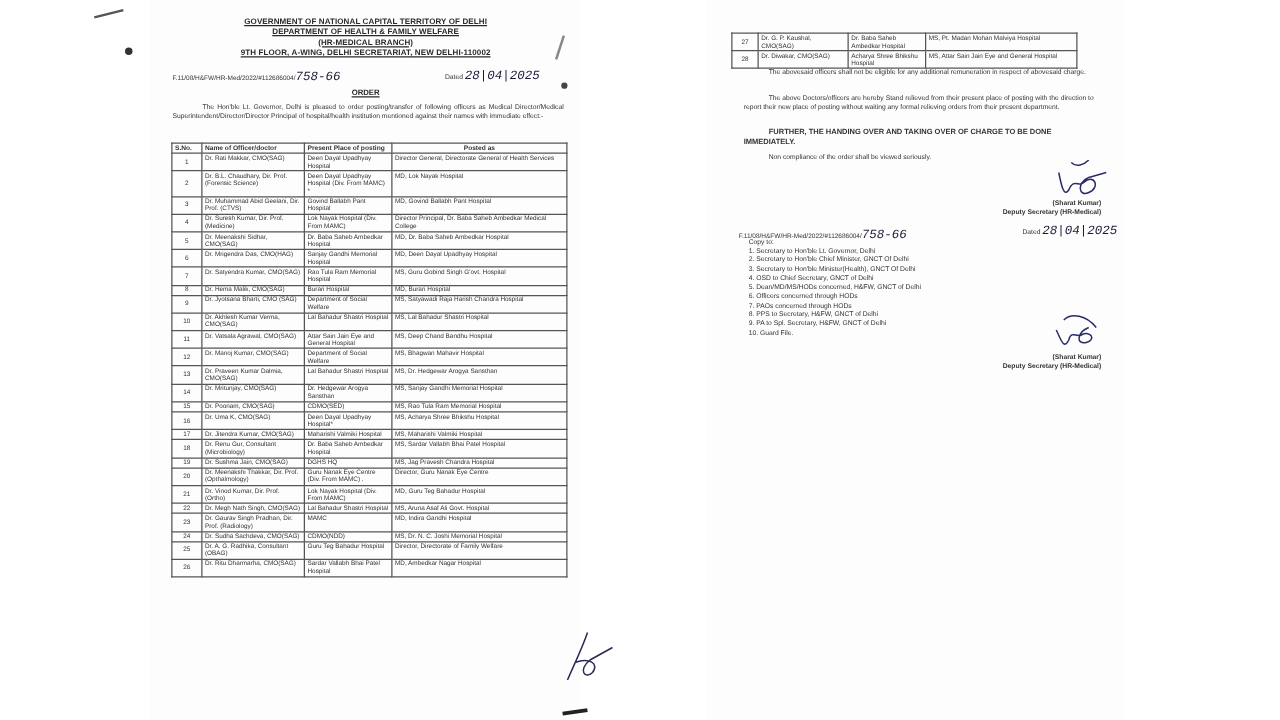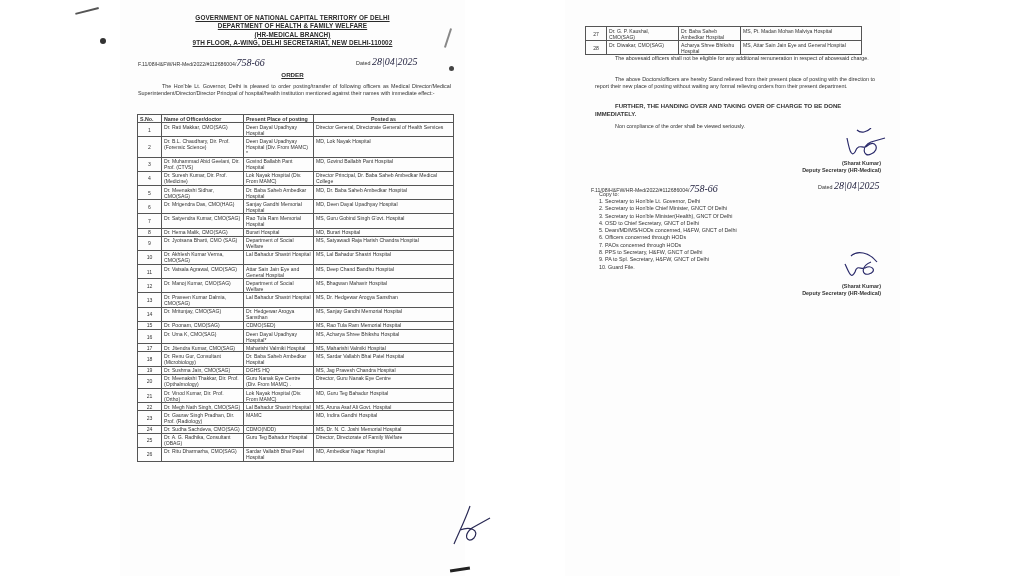--- a/index.html
+++ b/index.html
@@ -4,21 +4,21 @@
 <style>
   html, body { margin:0; padding:0; }
   body { width:1024px; height:576px; background:#ffffff; position:relative; overflow:hidden;
          font-family:"Liberation Sans", sans-serif; color:#2a2a2a; }
   .page { position:absolute; top:0; height:576px; background:#fdfdfd; }
   #page-left { left:120px; width:345px; }
   #page-right { left:565px; width:335px; }
   .hdr { text-align:center; font-weight:bold; font-size:6.4px; line-height:8.4px; text-decoration:underline; letter-spacing:0.1px; }
   .abs { position:absolute; }
   .fileno { font-size:5.2px; color:#333; }
-  .hand { font-family:Liberation Serif, serif; font-size:10px; color:#1c1c3a; font-style:italic; }
+  .hand { font-family:Liberation Mono, monospace; font-size:10px; color:#1c1c3a; font-style:italic; }
   .dated { font-size:5.4px; color:#333; }
   .order-title { font-size:6.2px; font-weight:bold; text-decoration:underline; text-align:center; }
   .para { font-size:5.4px; line-height:6.8px; text-align:justify; color:#333; }
   table.tbl { border-collapse:collapse; font-size:5.1px; line-height:6px; color:#333; table-layout:fixed; }
   table.tbl td, table.tbl th { border:0.8px solid #555; padding:0.6px 2px; vertical-align:top; text-align:left; }
   table.tbl th { font-weight:bold; font-size:5.3px; }
   table.tbl td.sno { text-align:center; vertical-align:middle; }
   table.tbl th.posted { text-align:center; }
   .copy-list { font-size:5.4px; line-height:7.3px; color:#333; margin:0; padding:0; list-style:none; }
   .sig-name { font-size:5.4px; font-weight:bold; color:#333; text-align:right; }

